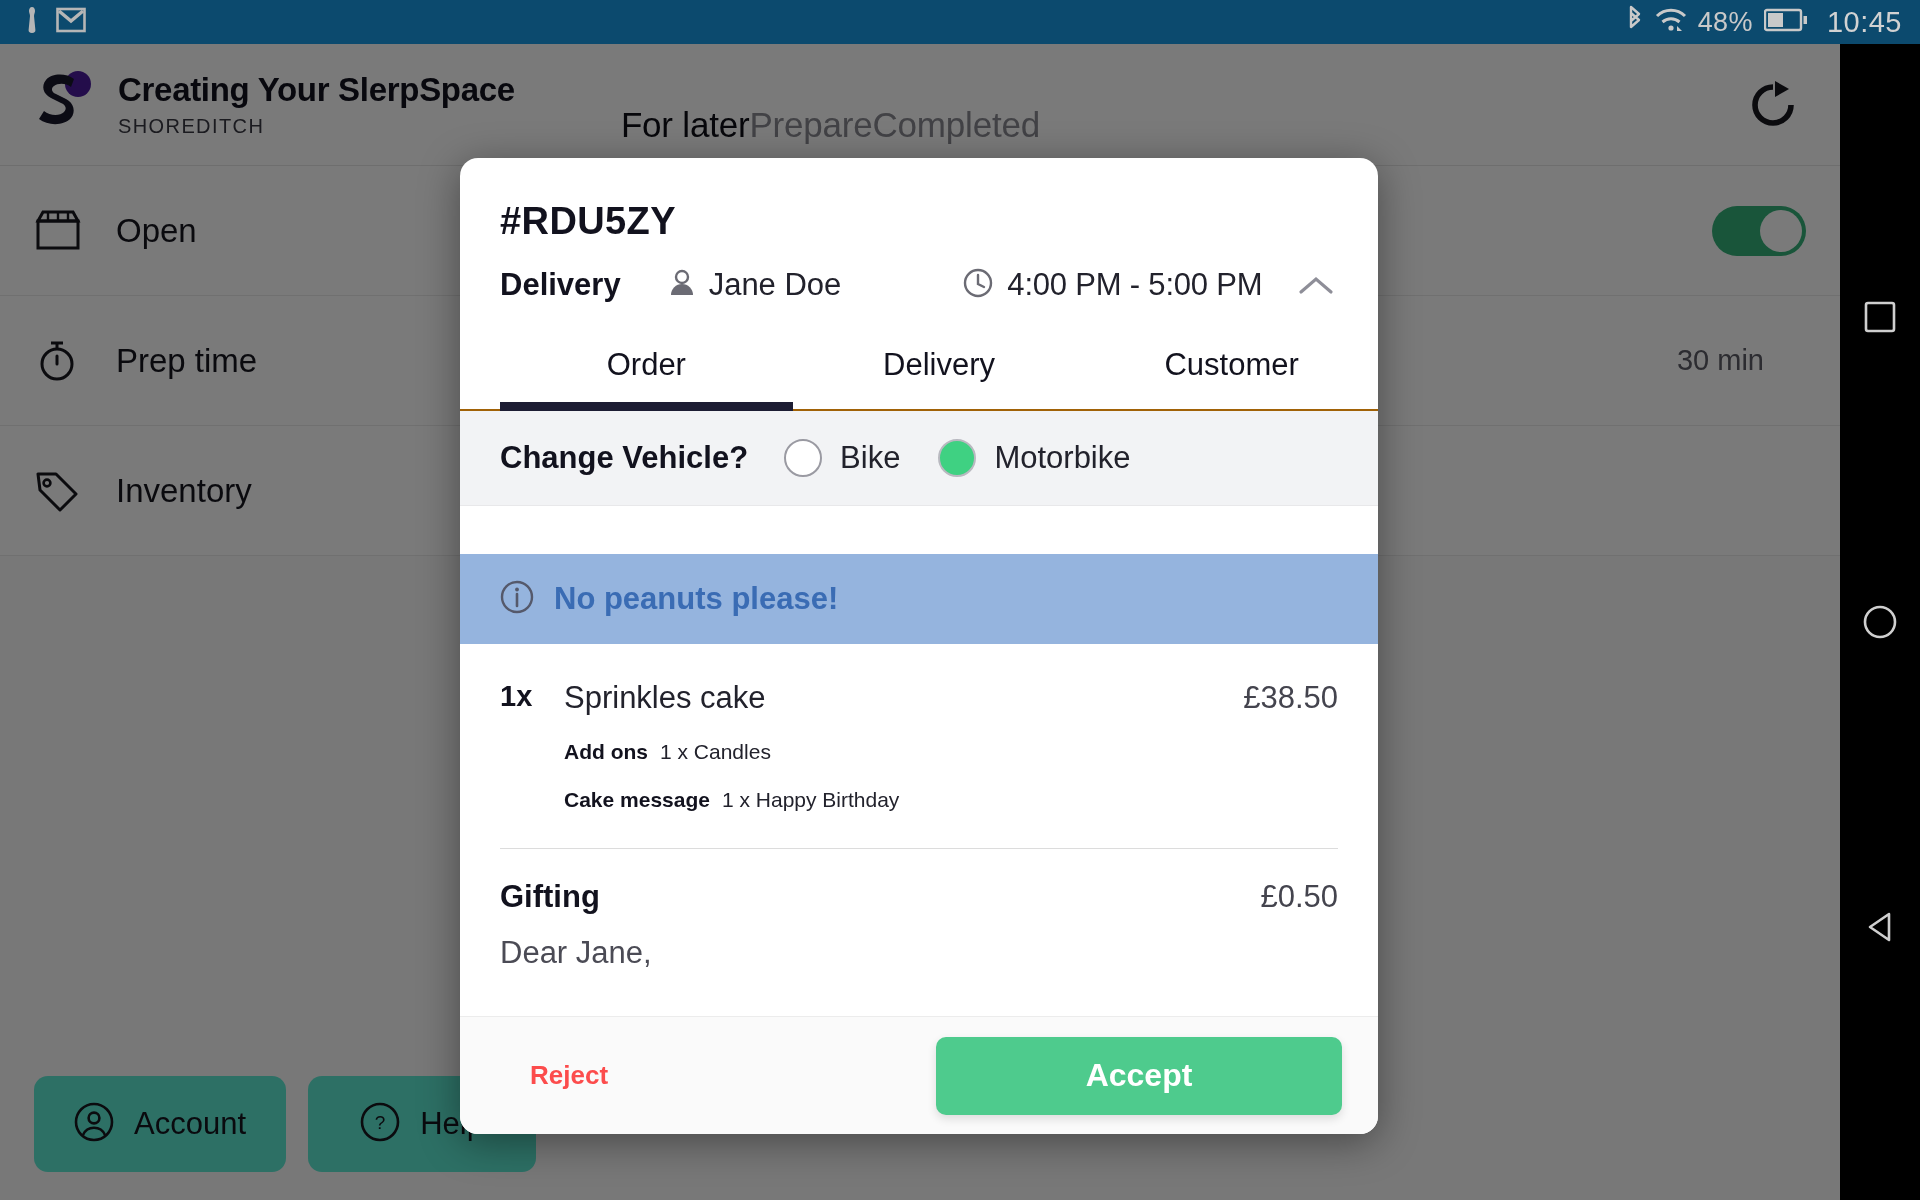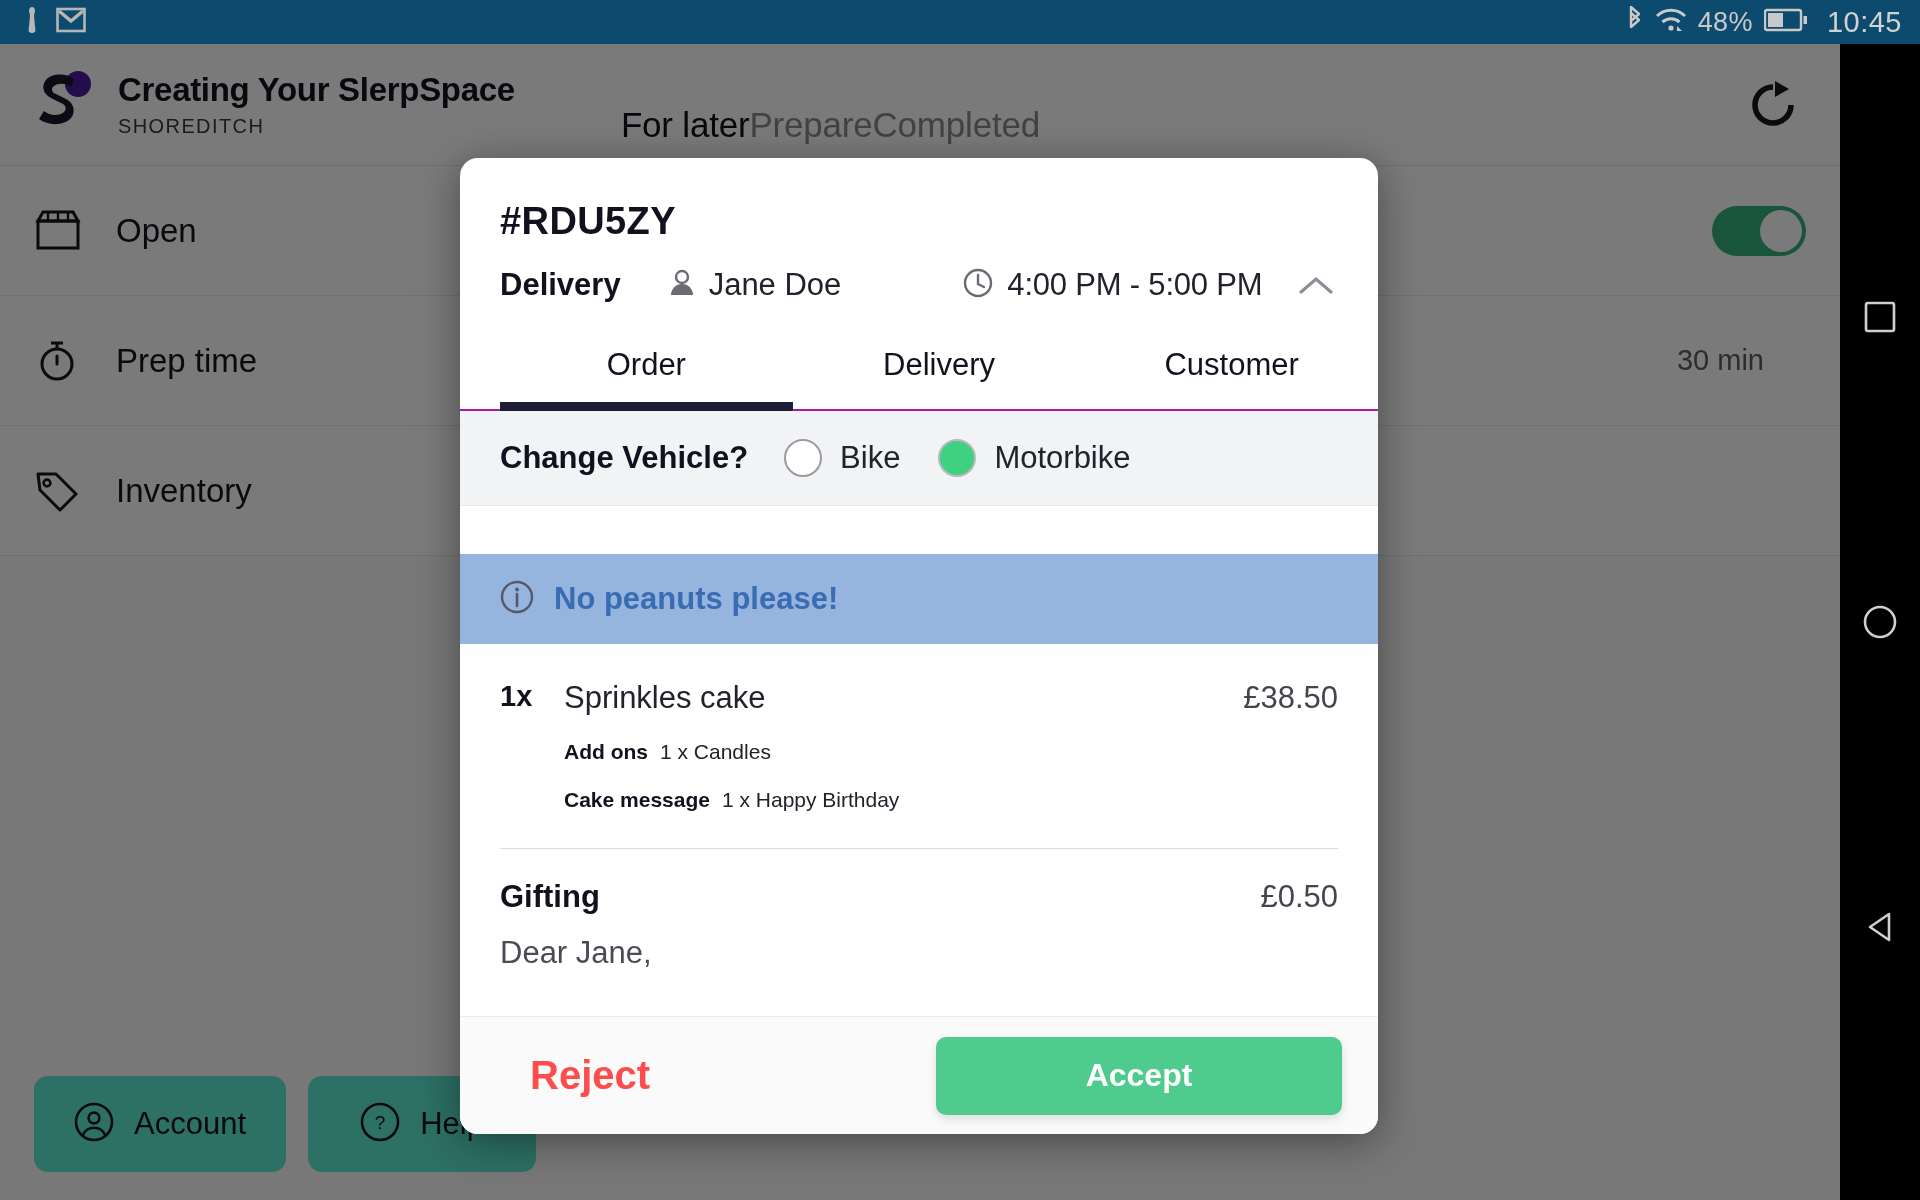--- a/index.html
+++ b/index.html
@@ -91,21 +91,21 @@
   .m-head { padding: 42px 40px 0 40px; }
   .m-code { font-size: 38px; font-weight: bold; color: #12121e; letter-spacing: .4px; }
   .m-meta { display: flex; align-items: center; margin-top: 24px; }
   .m-type { font-size: 31px; font-weight: bold; color: #12121e; }
   .m-person { display: flex; align-items: center; gap: 14px; margin-left: 48px; }
   .m-person .nm { font-size: 31px; color: #22222c; }
   .m-time { display: flex; align-items: center; gap: 14px; margin-left: 122px; }
   .m-time .tt { font-size: 31px; color: #22222c; letter-spacing: -.2px; }
   .m-chev { margin-left: auto; width: 44px; display: flex; justify-content: center; }
 
-  .m-tabs { display: flex; margin-top: 34px; border-bottom: 2px solid #a21caf; padding-left: 40px; }
+  .m-tabs { display: flex; margin-top: 34px; border-bottom: 2px solid #a16207; padding-left: 40px; }
   .m-tab {
     flex: 1; text-align: center; font-size: 31px; color: #12121e;
     padding: 10px 0 26px 0; position: relative; font-weight: 500;
   }
   .m-tab.active::after {
     content: ""; position: absolute; left: 0; bottom: -2px;
     width: 100%; height: 9px; background: #1d1d33;
   }
 
   .vehicle {
@@ -141,21 +141,21 @@
   .divider { height: 1px; background: #dcdcdc; margin-top: 36px; }
   .gift-line { display: flex; align-items: center; margin-top: 30px; }
   .gift-title { font-size: 31px; font-weight: bold; color: #12121e; }
   .gift-price { margin-left: auto; font-size: 31px; color: #44444e; }
   .gift-msg { margin-top: 20px; font-size: 31px; color: #4b4b55; }
 
   .m-foot {
     background: #fafafa; border-top: 1px solid #ececec;
     display: flex; align-items: center; padding: 26px 36px; height: 118px;
   }
-  .reject { font-size: 40px; font-weight: bold; color: #fc4c4c; padding: 0 34px; }
+  .reject { font-size: 26px; font-weight: bold; color: #fc4c4c; padding: 0 34px; }
   .accept {
     margin-left: auto; background: #4ecb8d; color: #fff;
     font-size: 32px; font-weight: bold; border-radius: 10px;
     width: 406px; height: 78px; display: flex; align-items: center; justify-content: center;
     box-shadow: 0 4px 10px rgba(0,0,0,.12);
   }
 
   
   .navbar {
     position: absolute; top: 44px; right: 0; width: 80px; height: 1156px;

